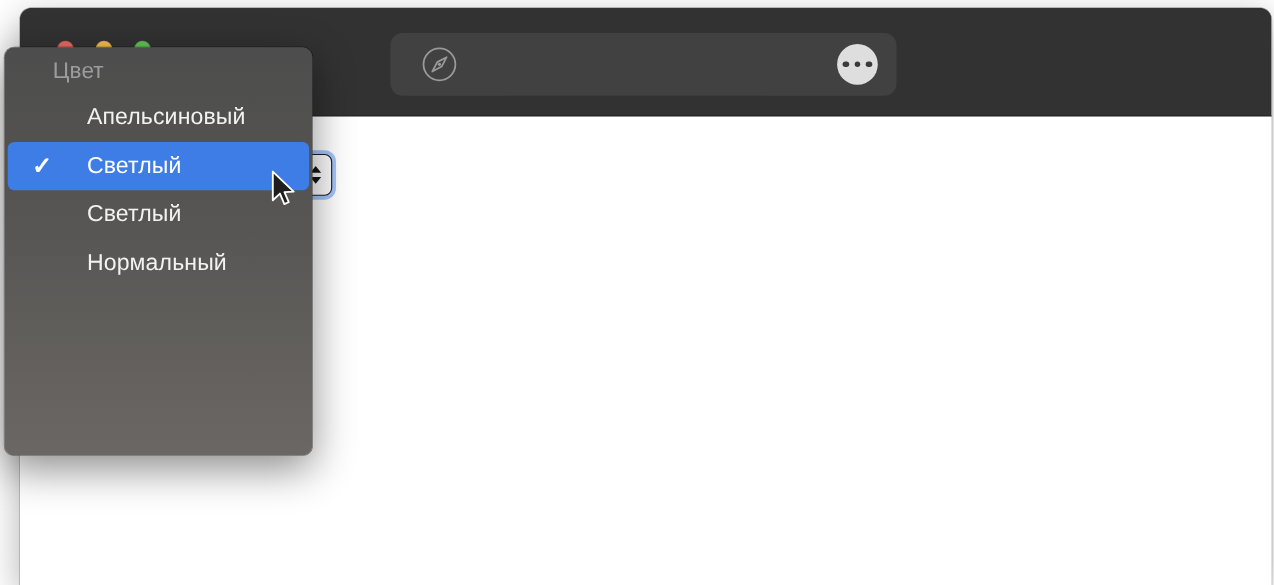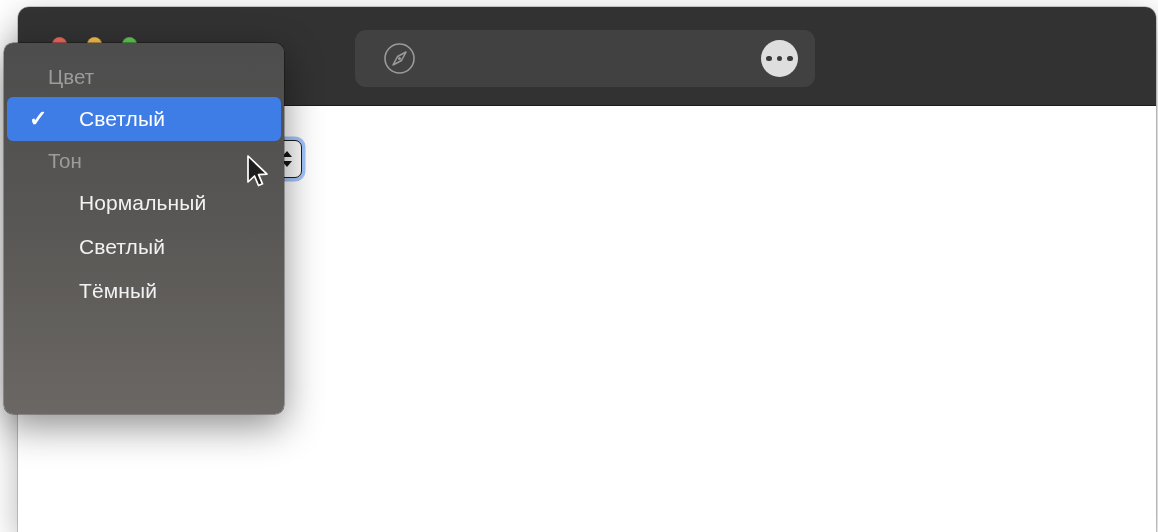--- a/index.html
+++ b/index.html
@@ -143,21 +143,21 @@
   .menu {
     position: absolute;
     left: 4px;
     top: 43px;
     width: 280px;
     height: 371px;
     border-radius: 9px;
     background: linear-gradient(to bottom, #4d4d4d 0%, #585654 45%, #6a6764 100%);
     box-shadow: 0 0 0 0.5px rgba(0,0,0,0.55), 0 12px 38px rgba(0,0,0,0.45);
     overflow: hidden;
-    padding-top: 14px;
+    padding-top: 2px;
     box-sizing: border-box;
   }
 
   .menu-section-title {
     height: 40px;
     line-height: 40px;
     padding-left: 44px;
     font-size: 20.5px;
     color: #9c9c9c;
     letter-spacing: 0.1px;
@@ -237,40 +237,39 @@
     <span class="chevrons">
       <span class="chev up"></span>
       <span class="chev down"></span>
     </span>
   </div>
 
   <div class="menu">
 
     <div class="menu-section-title">Цвет</div>
 
+    <div class="menu-item">
+      <span>Апельсиновый</span>
+    </div>
 
     <div class="menu-item selected">
       <span class="check">✓</span>
       <span>Светлый</span>
     </div>
 
 
-    <div class="menu-section-title">Тон</div>
+
+    <div class="menu-item">
+      <span>Светлый</span>
+    </div>
 
     <div class="menu-item">
       <span>Нормальный</span>
     </div>
 
-    <div class="menu-item">
-      <span>Светлый</span>
-    </div>
-
-    <div class="menu-item">
-      <span>Тёмный</span>
-    </div>
   </div>
 
   <span class="cursor">
     <svg width="26" height="38" viewBox="0 0 26 38">
       <path d="M2 2 L2 28 L8.5 22 L12.5 31.5 L16.5 29.8 L12.6 20.6 L21 20.2 Z" fill="#1e1e1e" stroke="#ffffff" stroke-width="1.7" stroke-linejoin="round"></path>
     </svg>
   </span>
 
 </div>
 

